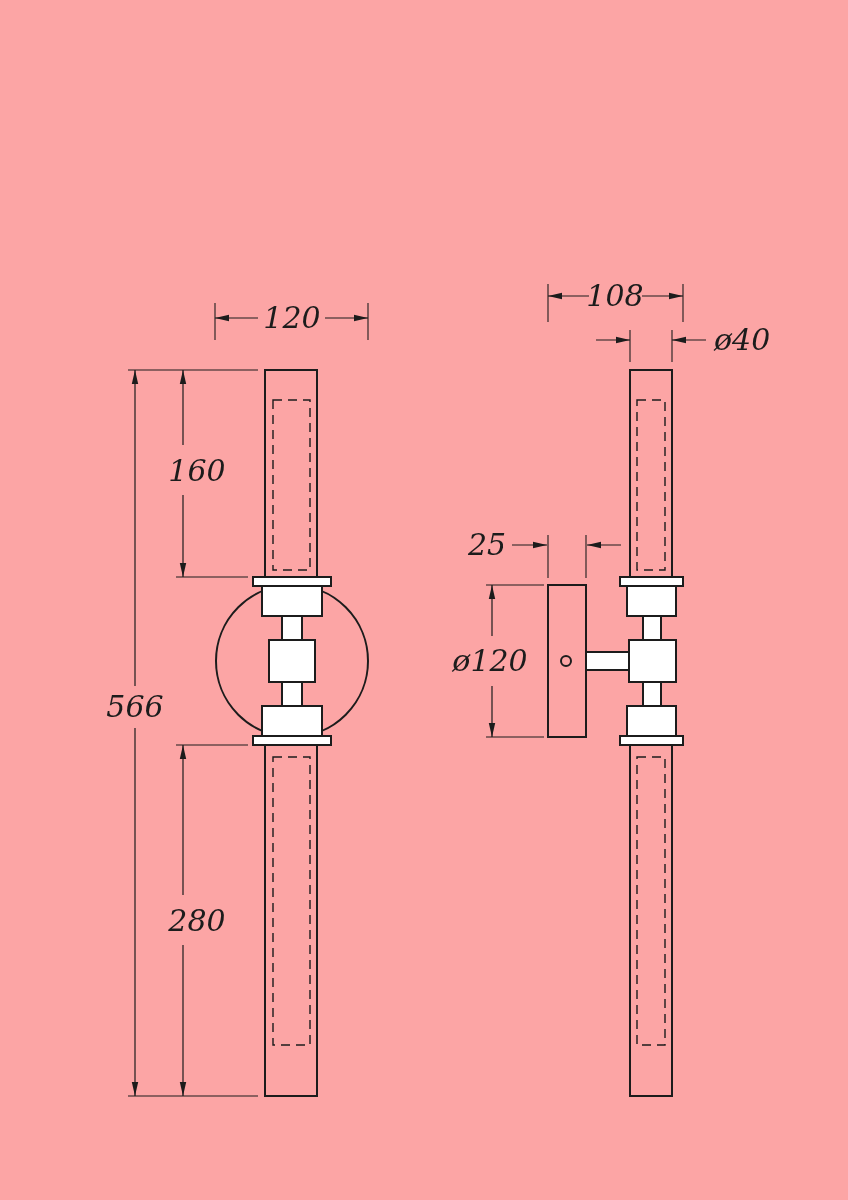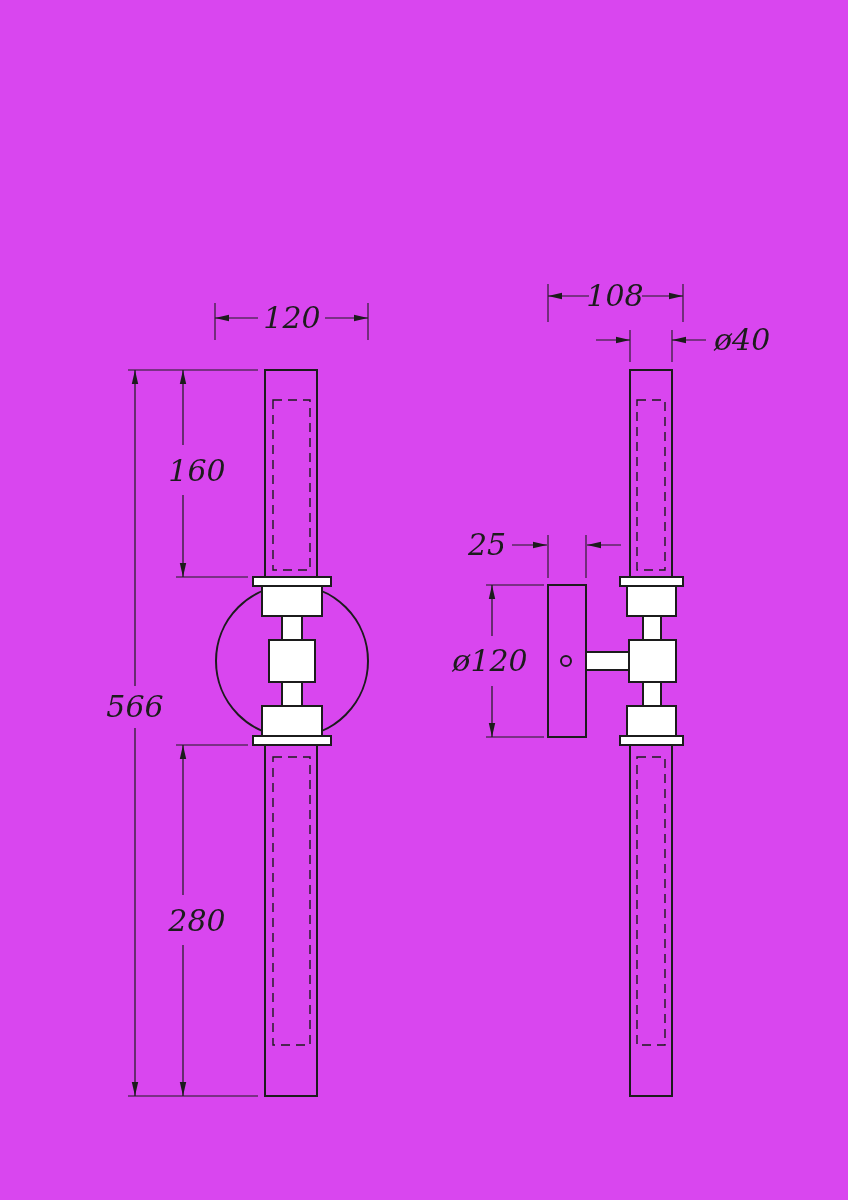--- a/index.html
+++ b/index.html
@@ -1,16 +1,16 @@
 <!DOCTYPE html>
 <html><head>
 <meta charset="utf-8">
 <style>
   html,body{margin:0;padding:0;background:#ededed;}
-  .sheet{width:848px;height:1200px;background:#d946ef;position:relative;margin:0 auto;overflow:hidden;}
+  .sheet{width:848px;height:1200px;background:#fca5a5;position:relative;margin:0 auto;overflow:hidden;}
   svg{display:block;}
   .obj{fill:none;stroke:#1c1c1c;stroke-width:2;}
   .objf{fill:#ffffff;stroke:#1c1c1c;stroke-width:2;}
   .dash{fill:none;stroke:#1c1c1c;stroke-width:1.4;stroke-dasharray:9 6;}
   .dim{stroke:#1c1c1c;stroke-width:1.2;fill:none;}
   .ext{stroke:#1c1c1c;stroke-width:1.1;fill:none;}
   .lbl{font-family:"DejaVu Serif","Liberation Serif",serif;font-style:italic;font-size:30px;fill:#1c1c1c;}
 </style>
 </head>
 <body>

